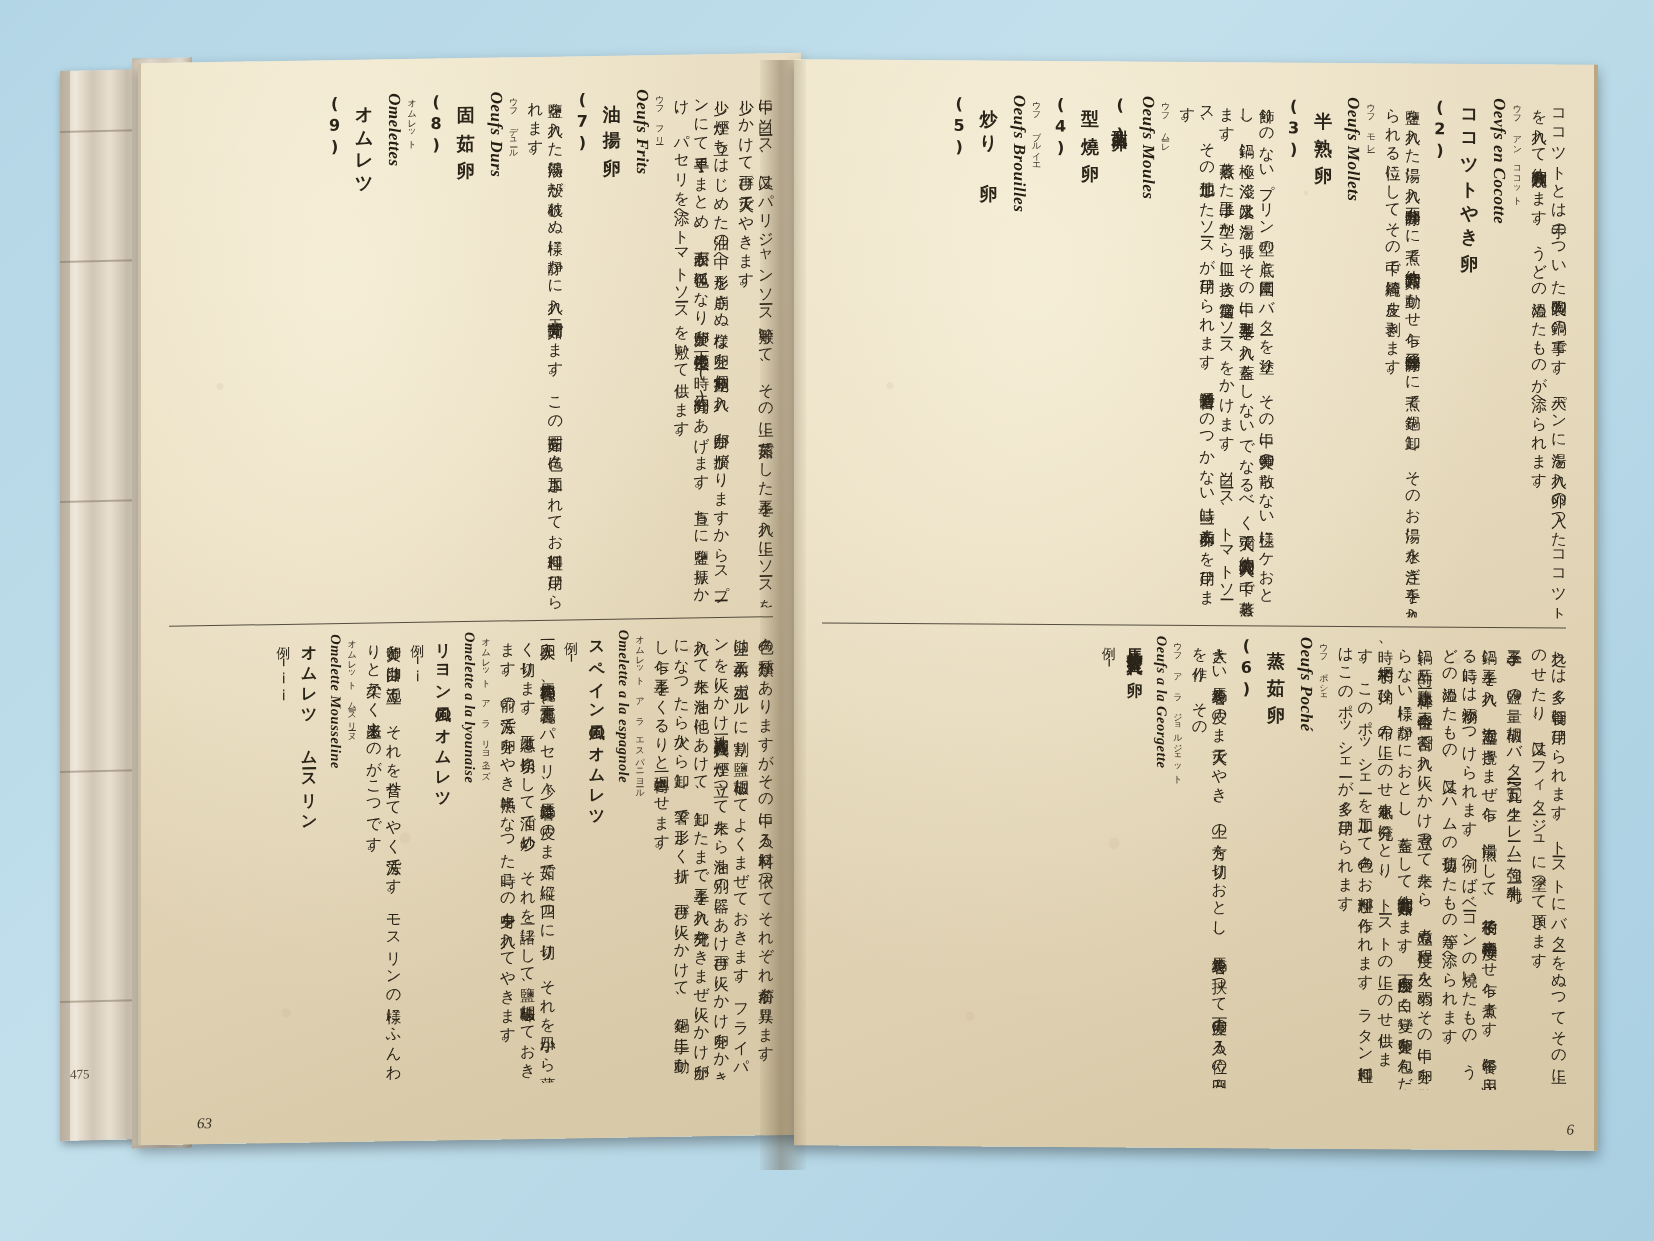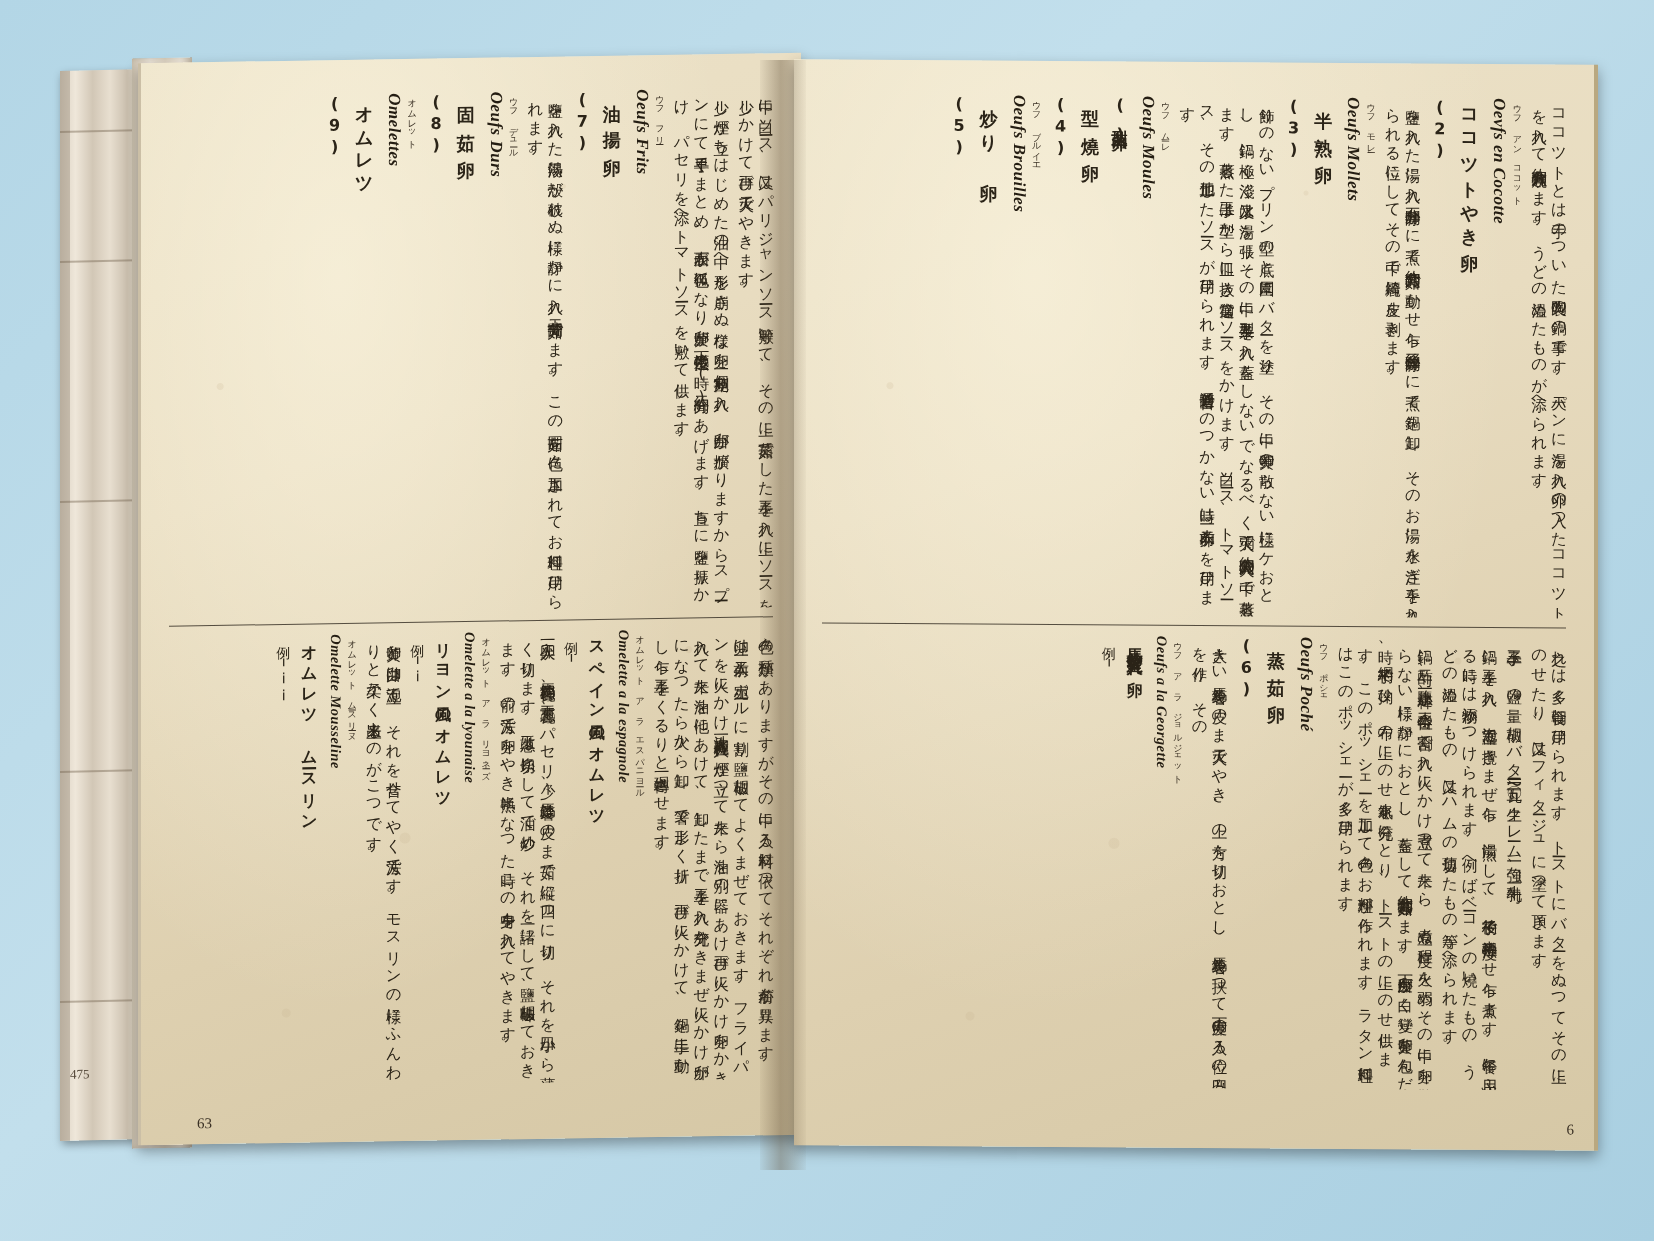--- a/index.html
+++ b/index.html
@@ -191,20 +191,21 @@
     margin-left: 1px;
     height: 100%;
   }
 
   .folio {
     position: absolute;
     bottom: 12px;
     font-family: "Liberation Serif", serif;
     font-size: 15px;
     color: #3a3024;
+    font-style: italic;
   }
   .folio.left { left: 56px; }
   .folio.right { right: 20px; }
 
   .edge-num {
     position: absolute;
     font-family: "Liberation Serif", serif;
     font-size: 13px;
     color: #55493a;
   }

